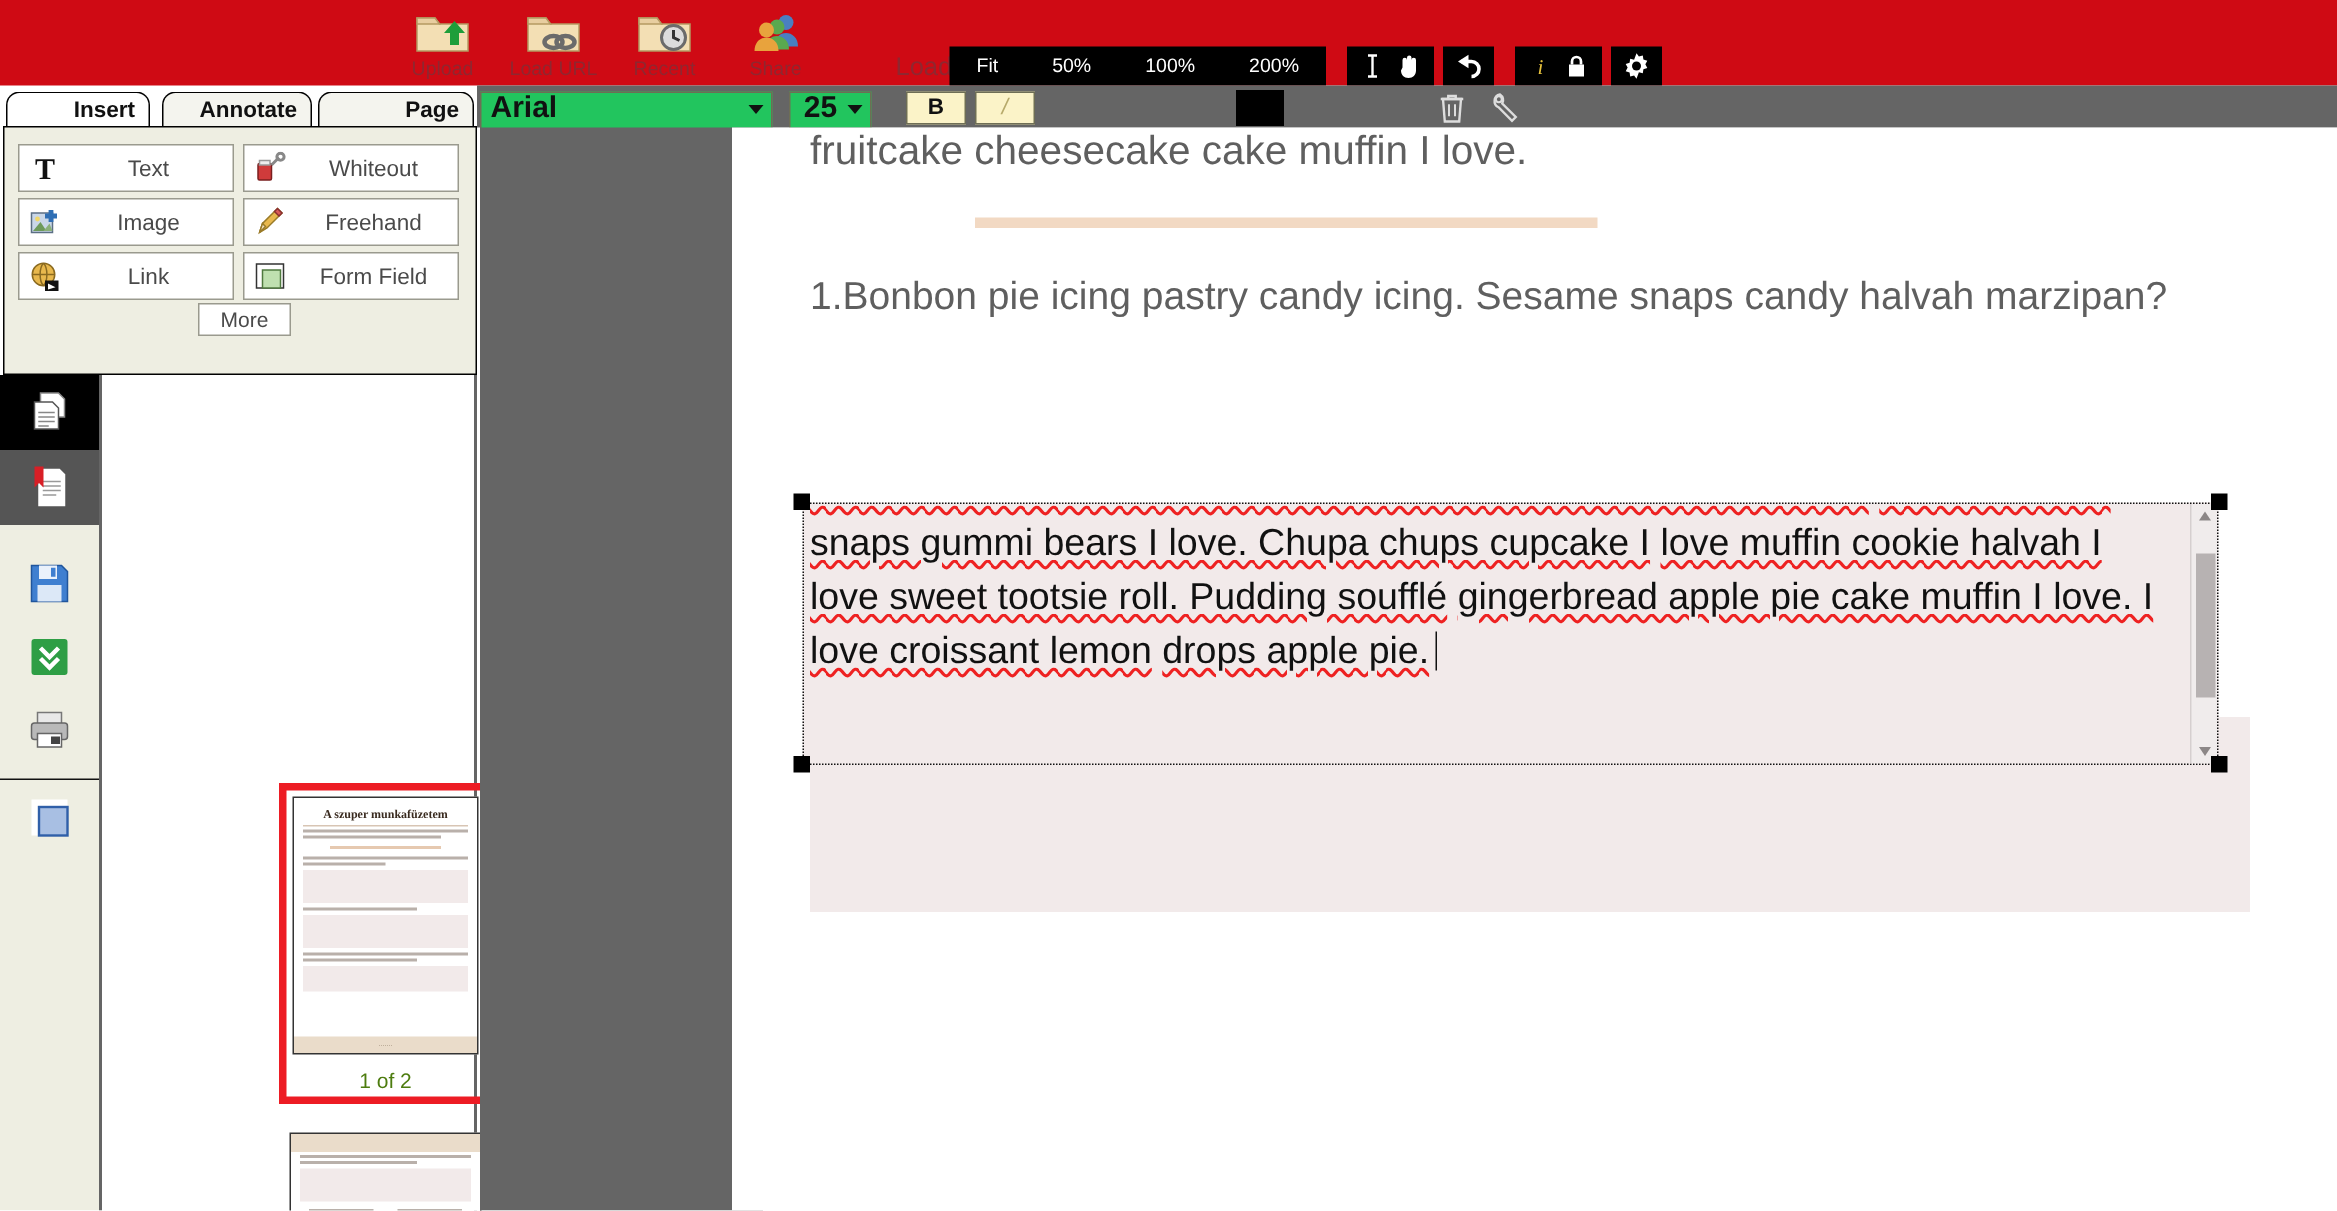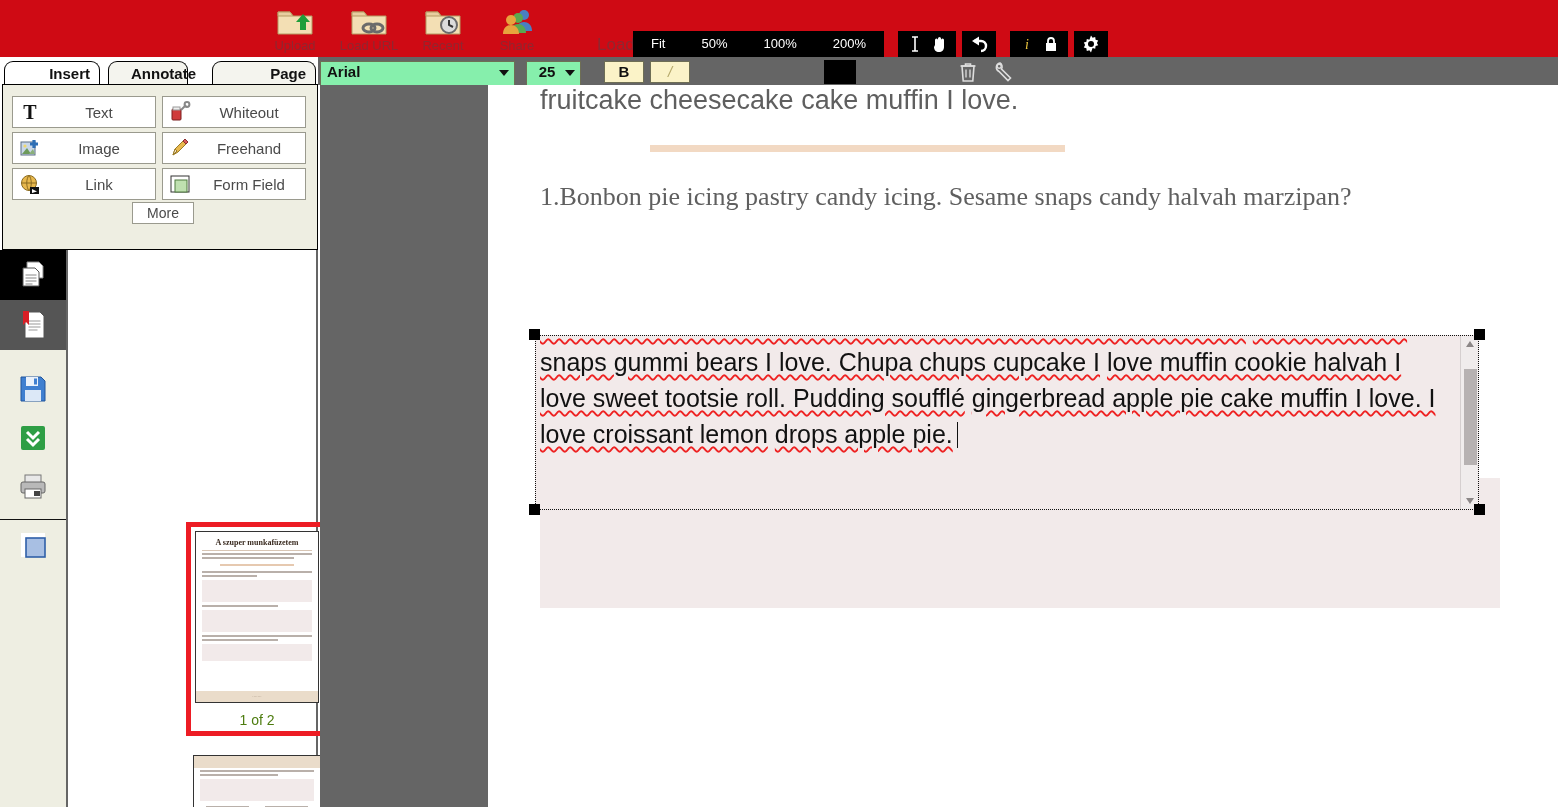--- a/index.html
+++ b/index.html
@@ -66,21 +66,21 @@
   .tabs { position: absolute; left: 0; top: 57px; width: 318px; height: 28px; }
   .tab {
     position: absolute; top: 4px; height: 24px;
     background: #ebebe2; border: 1px solid #000; border-bottom: none;
     border-radius: 9px 9px 0 0;
     font-size: 15px; font-weight: bold; color: #111;
     text-align: right; padding: 2px 9px 0 22px;
     cursor: pointer; line-height: 20px;
   }
   .tab.t1 { left: 4px; width: 96px; background: #ffffff; z-index: 3; }
-  .tab.t2 { left: 108px; width: 80px; background: #f4f4ee; z-index: 2; }
+  .tab.t2 { left: 108px; width: 100px; background: #f4f4ee; z-index: 2; }
   .tab.t3 { left: 212px; width: 104px; background: #f4f4ee; z-index: 1; }
 
   
   .ins-panel {
     position: absolute; left: 2px; top: 84px; width: 316px; height: 166px;
     background: #eeeee2; border: 1px solid #000; z-index: 4;
   }
   .ins-grid {
     position: absolute; left: 9px; top: 11px;
     display: grid; grid-template-columns: 144px 144px; gap: 4px 6px;
@@ -102,22 +102,22 @@
     cursor: pointer;
   }
 
   
   .ftoolbar {
     position: absolute; left: 318px; top: 57px; width: 1240px; height: 28px;
     background: #656565;
   }
   .fsel {
     position: absolute; top: 4px; height: 36px;
-    background: #86efac; border: 1px solid #6e6e55;
-    font-size: 15px; font-weight: bold; color: #111;
+    background: #22c55e; border: 1px solid #6e6e55;
+    font-size: 20px; font-weight: bold; color: #111;
     cursor: pointer; line-height: 20px;
   }
   .fsel.font { left: 2px; width: 195px; padding-left: 6px; }
   .fsel.size { left: 208px; width: 55px; text-align: center; padding-right: 13px; }
   .fsel .caret {
     position: absolute; right: 5px; top: 8px;
     width: 0; height: 0;
     border-left: 5px solid transparent; border-right: 5px solid transparent;
     border-top: 6px solid #111;
   }
@@ -215,21 +215,21 @@
   .doc-p {
     font-family: "Liberation Sans", sans-serif;
     font-size: 27px; color: #5f5f5f; line-height: 42px;
     font-weight: 300;
   }
   .doc-rule {
     height: 7px; background: #f2d9c3; margin: 24px 110px 0 110px;
     width: 415px;
   }
   .doc-q {
-    font-family: Liberation Serif, serif;
+    font-family: Liberation Sans, sans-serif;
     font-size: 26px; color: #5f5f5f; line-height: 42px;
   }
   .answer-box { background: #f2eaea; }
 
   
   .edit-box {
     position: absolute; left: 535px; top: 335px; width: 944px; height: 175px;
     border: 1px dotted #111; background: #f2eaea;
     overflow: hidden;
   }

